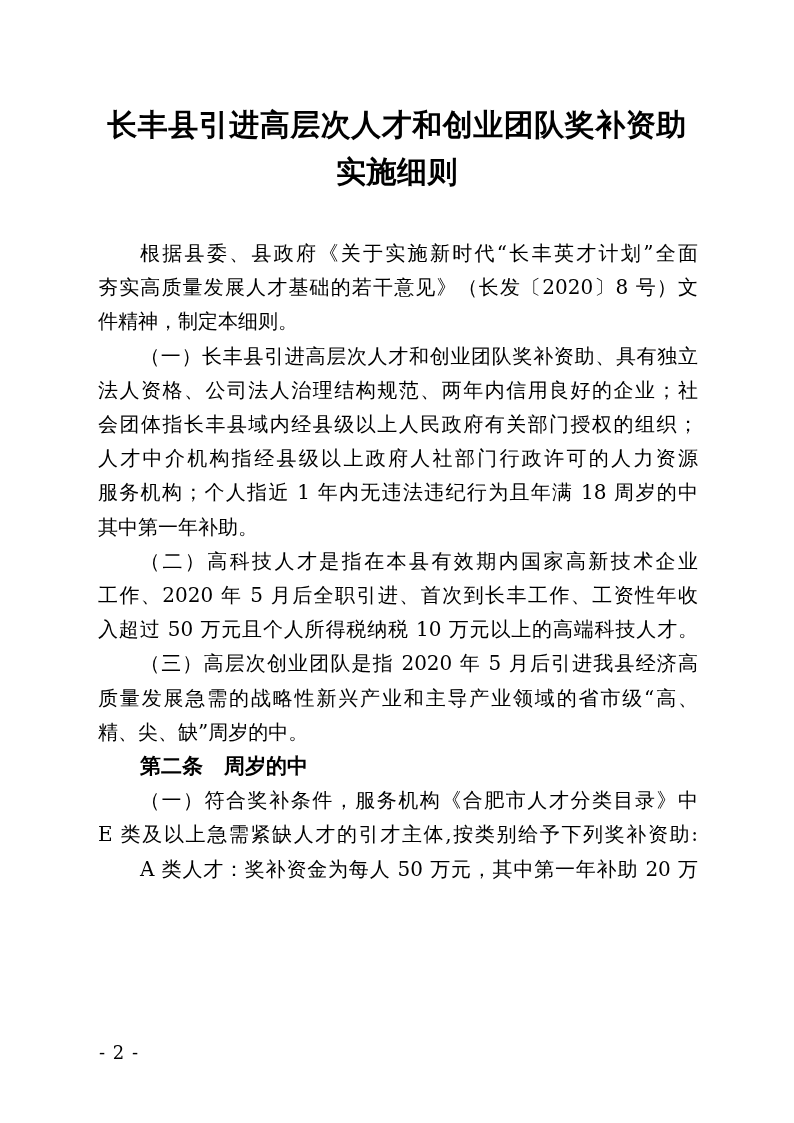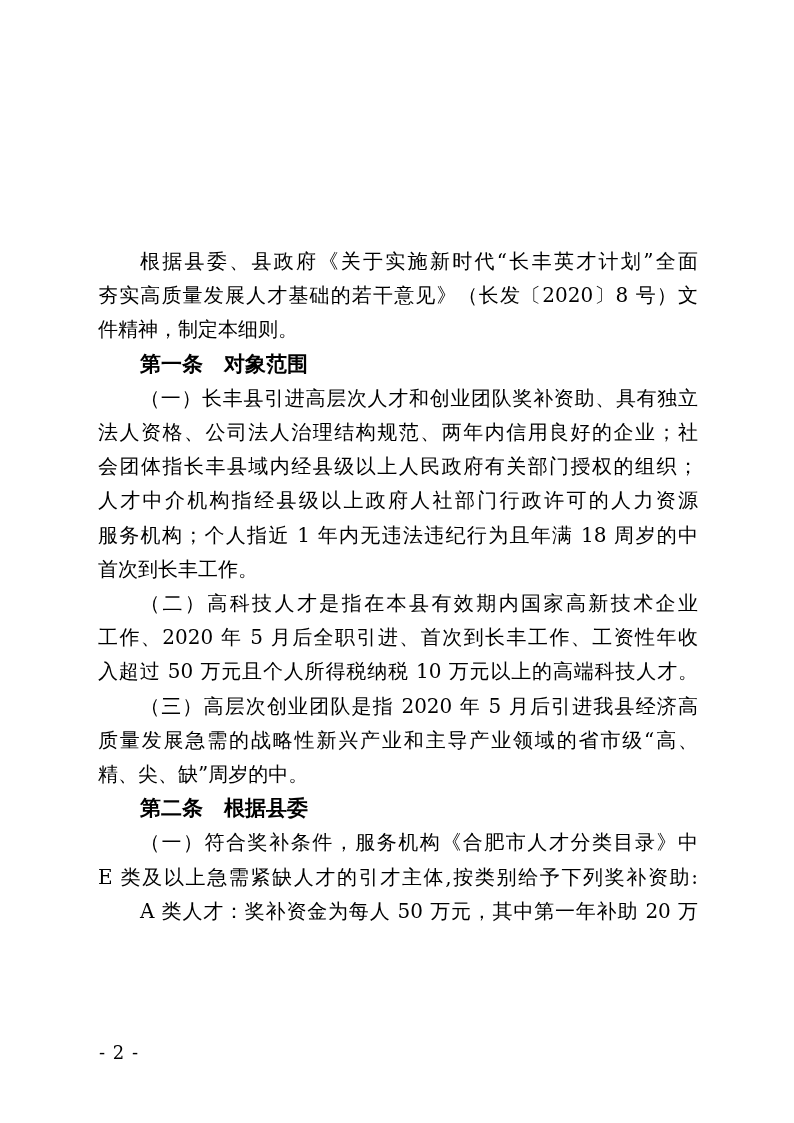--- a/index.html
+++ b/index.html
@@ -22,21 +22,21 @@
     left: 0;
     width: 794px;
     text-align: center;
     font-weight: bold;
     font-size: 30px;
     line-height: 47px;
     letter-spacing: 0.5px;
   }
   .content {
     position: absolute;
-    top: 244px;
+    top: 236px;
     left: 98px;
     width: 600px;
     font-size: 20px;
     line-height: 34.2px;
   }
   .ln {
     text-align: justify;
   }
   .jf {
     text-align-last: justify;
@@ -55,45 +55,48 @@
     left: 99px;
     font-size: 18px;
     letter-spacing: 1px;
   }
 </style>
 </head>
 <body>
 
 <div class="page">
 
+  <div class="title">
+    <div class="title-line">长丰县引进高层次人才和创业团队奖补资助</div>
+    <div class="title-line">实施细则</div>
+  </div>
 
   <div class="content">
 
     <div class="ln ind jf">根据县委、县政府《关于实施新时代“长丰英才计划”全面</div>
     <div class="ln jf">夯实高质量发展人才基础的若干意见》（长发〔2020〕8 号）文</div>
     <div class="ln">件精神，制定本细则。</div>
 
-    <div class="ln ind hd">第一条　对象范围</div>
 
     <div class="ln ind jf">（一）长丰县引进高层次人才和创业团队奖补资助、具有独立</div>
     <div class="ln jf">法人资格、公司法人治理结构规范、两年内信用良好的企业；社</div>
     <div class="ln jf">会团体指长丰县域内经县级以上人民政府有关部门授权的组织；</div>
     <div class="ln jf">人才中介机构指经县级以上政府人社部门行政许可的人力资源</div>
     <div class="ln jf">服务机构；个人指近 1 年内无违法违纪行为且年满 18 周岁的中</div>
-    <div class="ln">首次到长丰工作。</div>
+    <div class="ln">其中第一年补助。</div>
 
     <div class="ln ind jf">（二）高科技人才是指在本县有效期内国家高新技术企业</div>
     <div class="ln jf">工作、2020 年 5 月后全职引进、首次到长丰工作、工资性年收</div>
     <div class="ln jf">入超过 50 万元且个人所得税纳税 10 万元以上的高端科技人才。</div>
 
     <div class="ln ind jf">（三）高层次创业团队是指 2020 年 5 月后引进我县经济高</div>
     <div class="ln jf">质量发展急需的战略性新兴产业和主导产业领域的省市级“高、</div>
     <div class="ln">精、尖、缺”周岁的中。</div>
 
-    <div class="ln ind hd">第二条　根据县委</div>
+    <div class="ln ind hd">第二条　周岁的中</div>
 
     <div class="ln ind jf">（一）符合奖补条件，服务机构《合肥市人才分类目录》中</div>
     <div class="ln jf">E 类及以上急需紧缺人才的引才主体,按类别给予下列奖补资助:</div>
 
 
     <div class="ln ind jf">A 类人才：奖补资金为每人 50 万元，其中第一年补助 20 万</div>
   </div>
 
   <div class="footer">- 2 -</div>
 

